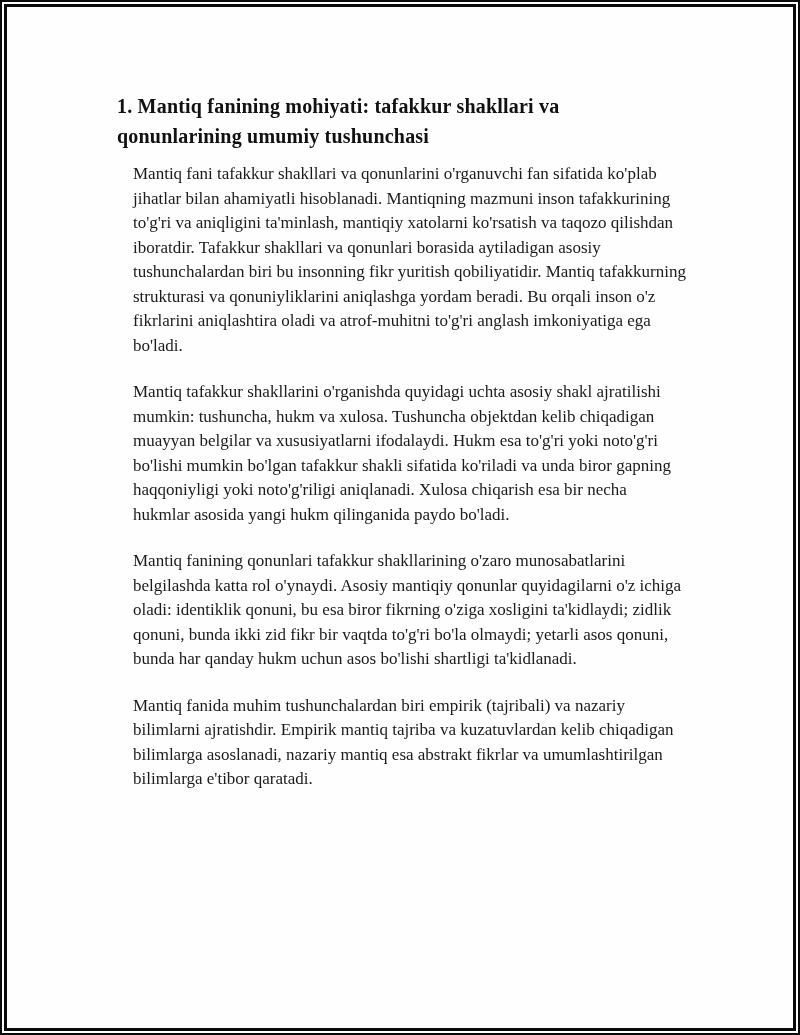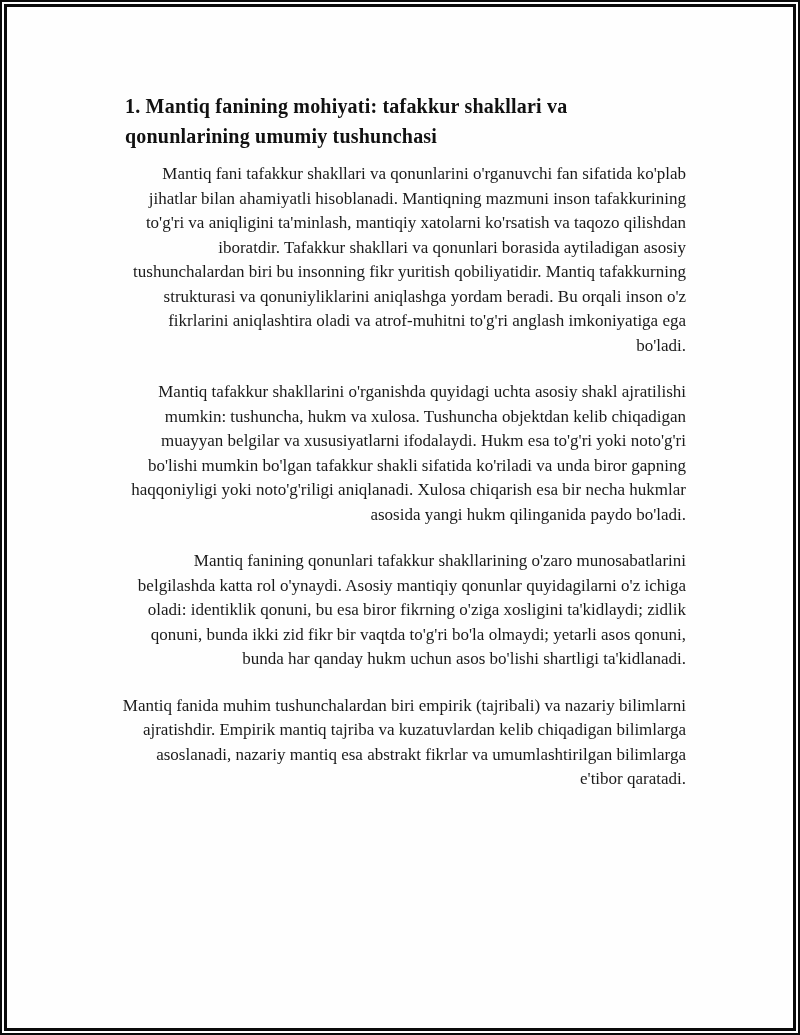--- a/index.html
+++ b/index.html
@@ -26,29 +26,29 @@
     position: absolute;
     top: 7px; left: 7px; right: 7px; bottom: 7px;
     box-sizing: border-box;
     padding: 82px 105px 0 108px;
     color: #161616;
   }
   h1.doc-title {
     font-size: 20px;
     line-height: 30px;
     font-weight: bold;
-    margin: 0 0 11px 8px;
+    margin: 0 0 11px 0;
     color: #111111;
     letter-spacing: 0.2px;
   }
   .doc-body p {
     font-size: 17px;
     line-height: 24.5px;
-    margin: 0 0 22px 0;
-    text-align: right;
+    margin: 0 0 22px 16px;
+    text-align: left;
     color: #1a1a1a;
   }
 </style>
 </head>
 <body>
 
 <div class="page">
   <div class="inner-frame"></div>
   <div class="content">
     <h1 class="doc-title">1. Mantiq fanining mohiyati: tafakkur shakllari va qonunlarining umumiy tushunchasi</h1>

